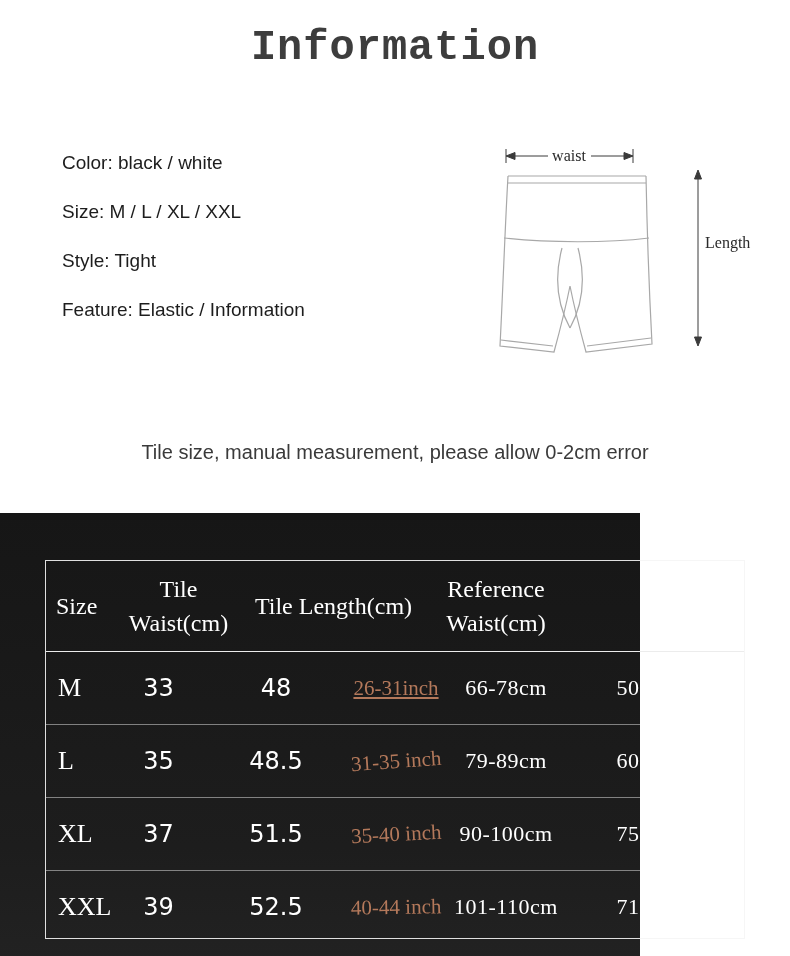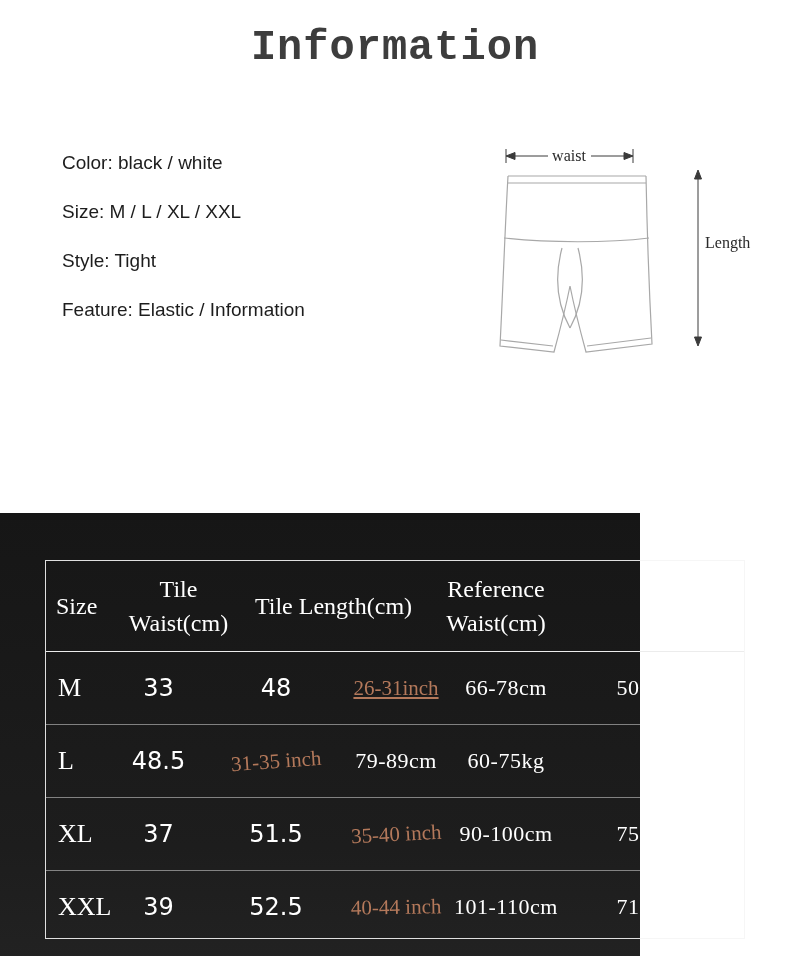--- a/index.html
+++ b/index.html
@@ -82,20 +82,21 @@
     </g>
 
     <g stroke="#3a3a3a" stroke-width="1" fill="#3a3a3a">
       <polygon points="210,32 206.5,41 213.5,41"></polygon>
       <line x1="210" y1="41" x2="210" y2="199"></line>
       <polygon points="210,208 206.5,199 213.5,199"></polygon>
     </g>
     <text class="svg-label" x="217" y="110" text-anchor="start">Length</text>
   </svg>
 
+  <div class="note">Tile size, manual measurement, please allow 0-2cm error</div>
 
   <div class="dark-section">
 
     <div class="size-table">
 
       <div class="thead">
         <div class="th size-h">Size</div>
         <div class="th">Tile Waist(cm)</div>
         <div class="th">Tile Length(cm)</div>
         <div class="th">Reference Waist(cm)</div>
@@ -107,20 +108,21 @@
         <div class="td num-c">48</div>
         <div class="td inch-c" style="color:#b4795b;text-decoration:underline;">
             <span>26-31inch</span>
           </div>
         <div class="td cm-c">66-78cm</div>
         <div class="td kg-c">50-60kg</div>
       </div>
 
       <div class="trow">
         <div class="td size-c">L</div>
+        <div class="td num-c">35</div>
         <div class="td num-c">48.5</div>
         <div class="td inch-c" style="color:#b4795b;">
             <span>31-35 inch</span>
           </div>
         <div class="td cm-c">79-89cm</div>
         <div class="td kg-c">60-75kg</div>
       </div>
 
       <div class="trow">
         <div class="td size-c">XL</div>

